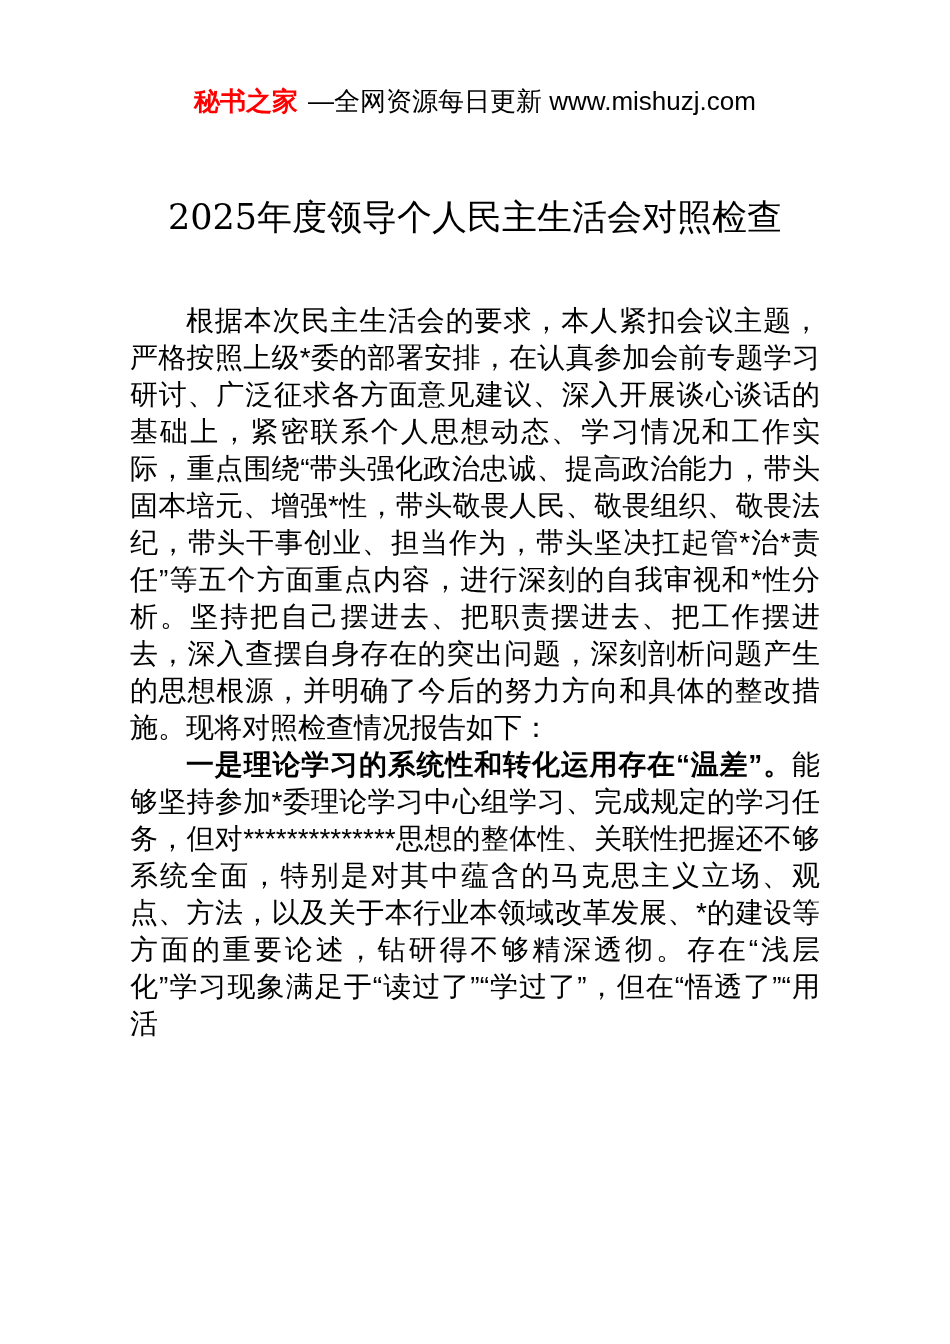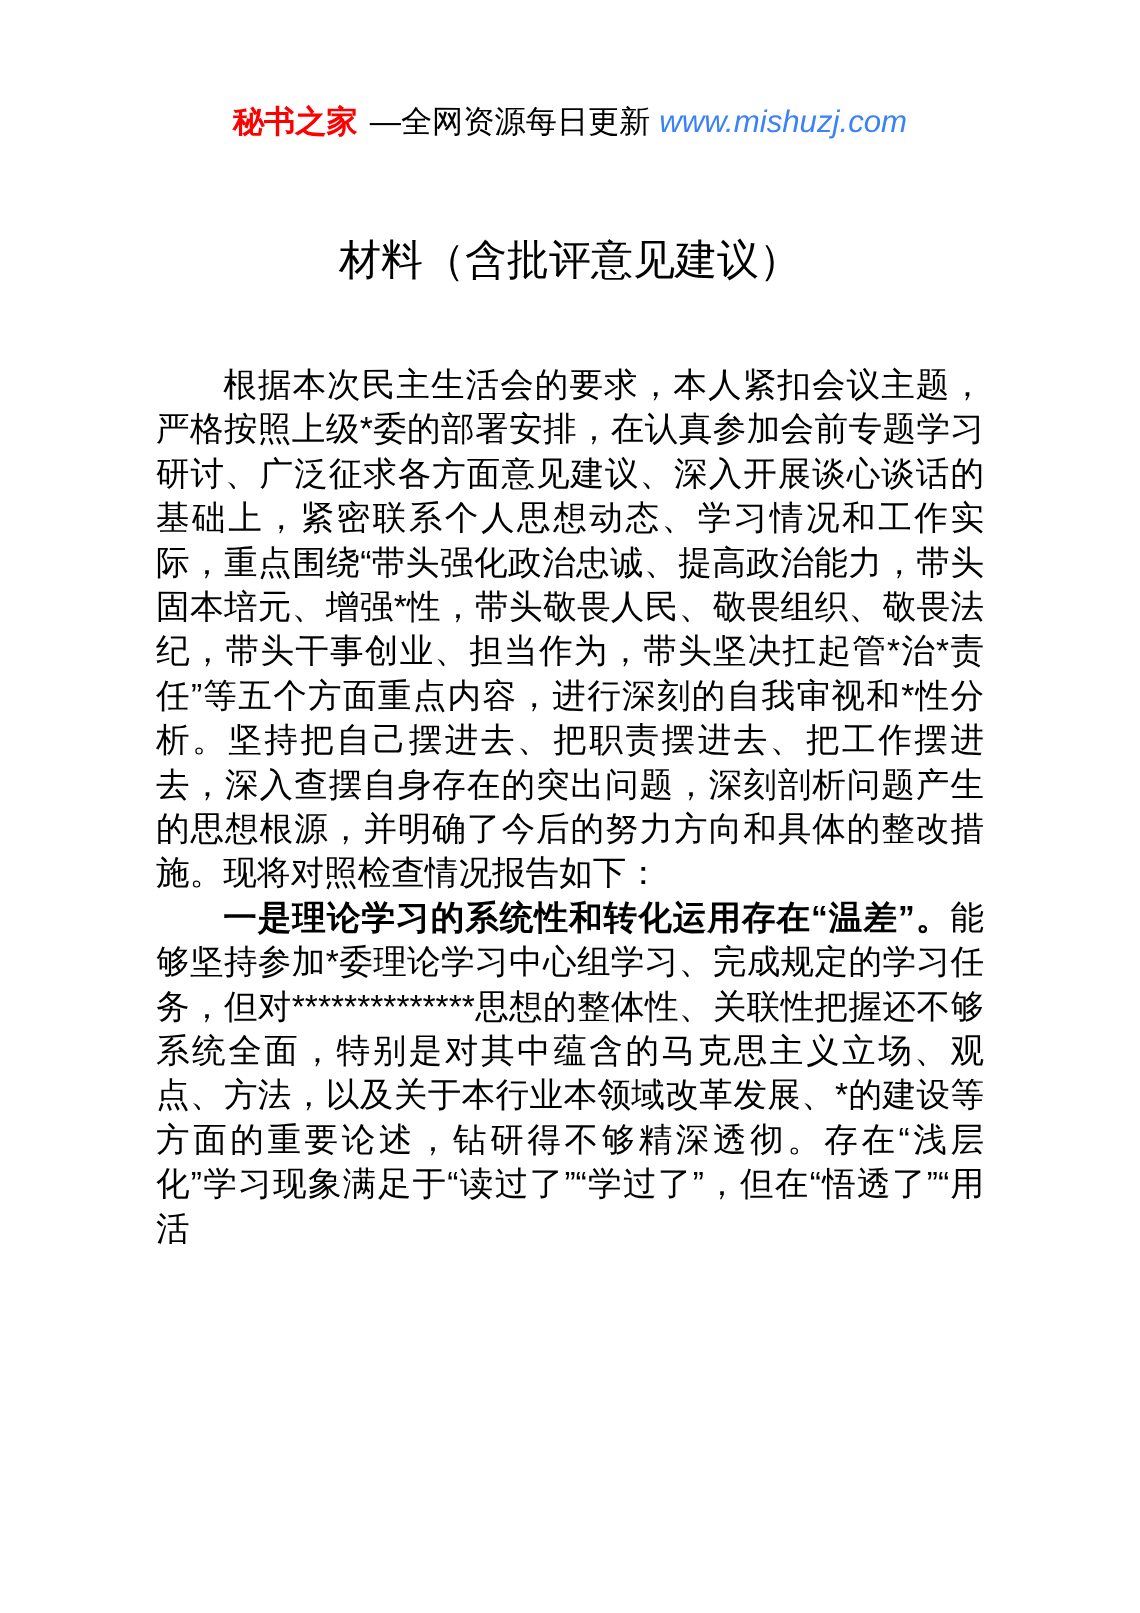--- a/index.html
+++ b/index.html
@@ -28,24 +28,23 @@
   .site-header .brand {
     color: #ff0000;
     font-weight: bold;
   }
   .site-header .tagline {
     color: #000000;
     font-weight: normal;
     margin-left: 10px;
   }
   .site-header .url {
-    color: #3b82f6;
+    color: #000000;
     text-decoration: none;
     cursor: pointer;
-    font-style: italic;
   }
   .doc-title {
     margin: 62px auto 0 auto;
     width: 820px;
     text-align: center;
     font-family: "DejaVu Serif", "Liberation Serif", serif;
     font-weight: normal;
     font-size: 35px;
     line-height: 74px;
     color: #000000;
@@ -75,21 +74,21 @@
 </head>
 <body>
 
 <div class="page">
 
   <div class="site-header">
     <span class="brand">秘书之家</span><span class="tagline">—全网资源每日更新 </span><span class="url">www.mishuzj.com</span>
   </div>
 
   <h1 class="doc-title">
-    <span class="title-line">材料（含批评意见建议）</span>
+    <span class="title-line">2025年度领导个人民主生活会对照检查</span>
   </h1>
 
   <div class="doc-body">
     <p>根据本次民主生活会的要求，本人紧扣会议主题，严格按照上级*委的部署安排，在认真参加会前专题学习研讨、广泛征求各方面意见建议、深入开展谈心谈话的基础上，紧密联系个人思想动态、学习情况和工作实际，重点围绕“带头强化政治忠诚、提高政治能力，带头固本培元、增强*性，带头敬畏人民、敬畏组织、敬畏法纪，带头干事创业、担当作为，带头坚决扛起管*治*责任”等五个方面重点内容，进行深刻的自我审视和*性分析。坚持把自己摆进去、把职责摆进去、把工作摆进去，深入查摆自身存在的突出问题，深刻剖析问题产生的思想根源，并明确了今后的努力方向和具体的整改措施。现将对照检查情况报告如下：</p>
     <p><strong>一是理论学习的系统性和转化运用存在“温差”。</strong><span>能够坚持参加*委理论学习中心组学习、完成规定的学习任务，但对**************思想的整体性、关联性把握还不够系统全面，特别是对其中蕴含的马克思主义立场、观点、方法，以及关于本行业本领域改革发展、*的建设等方面的重要论述，钻研得不够精深透彻。存在“浅层化”学习现象满足于“读过了”“学过了”，但在“悟透了”“用活</span></p>
   </div>
 
 </div>
 
 </body></html>

